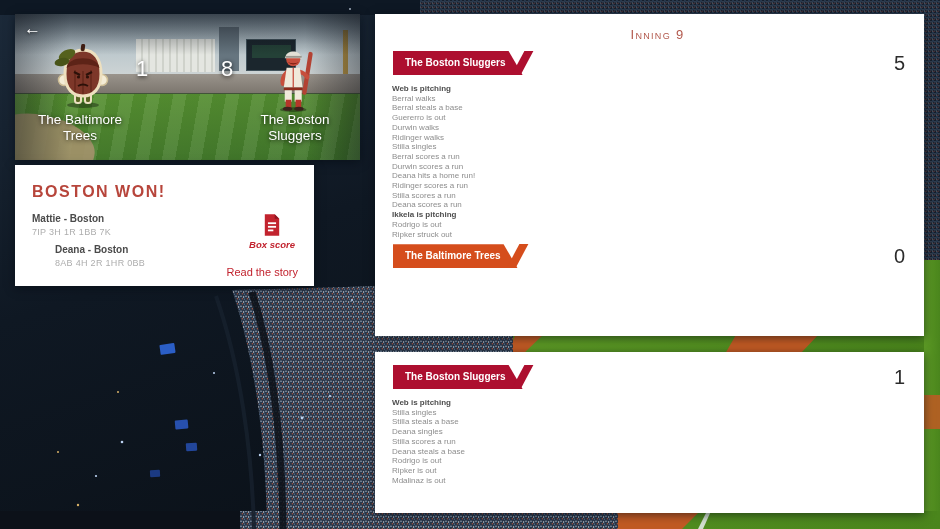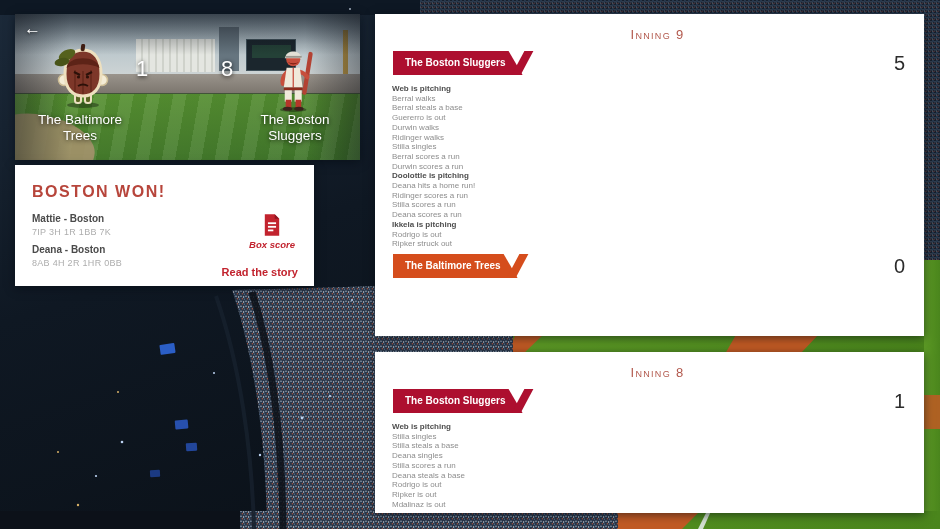--- a/index.html
+++ b/index.html
@@ -38,27 +38,27 @@
   #away-score{left:121px;top:42px;}
   #home-score{left:206px;top:42px;}
   .mascot{position:absolute;z-index:3;}
   #mascot-away{left:36px;top:28px;width:64px;height:68px;}
   #mascot-home{left:258px;top:32px;width:48px;height:66px;}
 
   
   #result{left:15px;top:165px;width:299px;height:121px;}
   .result-title{position:absolute;left:17px;top:18px;font-size:16px;font-weight:bold;letter-spacing:1.5px;color:#b7453b;}
   .pitcher{position:absolute;left:17px;}
-  #pitcher-0{top:48px;} #pitcher-1{top:79px;}
+  #pitcher-0{top:48px;} #pitcher-1{top:79px;margin-left:23px;}
   .p-name{font-size:10px;font-weight:bold;color:#4a4a4a;}
   .p-stats{font-size:9px;color:#adadad;margin-top:2.5px;letter-spacing:.3px;}
   .box-btn{position:absolute;right:19px;top:49px;text-align:center;cursor:pointer;font-style:italic;}
   .box-btn svg{display:block;margin:0 auto 3px auto;}
   .box-btn .lbl{color:#c2232e;font-size:9.5px;font-weight:bold;}
-  .read-story{position:absolute;right:16px;bottom:8px;color:#c2232e;font-size:11px;font-weight:bold;cursor:pointer;}
+  .read-story{position:absolute;right:16px;bottom:8px;color:#c2232e;font-size:11px;font-weight:normal;cursor:pointer;}
 
   
   .inning-panel{padding:13px 0 0 16px;box-sizing:border-box;}
   #inning-9{left:375px;top:14px;width:549px;height:322px;}
   #inning-8{left:375px;top:352px;width:549px;height:161px;}
   .inning-title{font-size:13px;line-height:15px;color:#b2584c;font-variant:small-caps;letter-spacing:1.3px;margin-bottom:9px;text-align:center;}
   .section{position:relative;}
   .section + .section{margin-top:5px;}
   .banner-wrap{display:inline-flex;margin-left:2px;}
   .team-banner{position:relative;height:24px;line-height:24px;padding:0 17px 0 12px;color:#fff;
@@ -244,36 +244,34 @@
       </div><div class="section-score">5</div><div class="plays">
         <div class="play bold">Web is pitching</div>
         <div class="play">Berral walks</div>
         <div class="play">Berral steals a base</div>
         <div class="play">Guererro is out</div>
         <div class="play">Durwin walks</div>
         <div class="play">Ridinger walks</div>
         <div class="play">Stilla singles</div>
         <div class="play">Berral scores a run</div>
         <div class="play">Durwin scores a run</div>
-        <div class="play bold">Doolottle is pitching</div>
         <div class="play">Deana hits a home run!</div>
         <div class="play">Ridinger scores a run</div>
         <div class="play">Stilla scores a run</div>
         <div class="play">Deana scores a run</div>
         <div class="play bold">Ikkela is pitching</div>
         <div class="play">Rodrigo is out</div>
         <div class="play">Ripker struck out</div>
       </div></div>
     <div class="section"><div class="banner-wrap">
         <div class="team-banner" style="background: rgb(213, 77, 28);">The Baltimore Trees</div>
         <div class="banner-stripe" style="background: rgb(213, 77, 28);"></div>
       </div><div class="section-score">0</div></div>
   </div>
 <div id="inning-8" class="card inning-panel">
-    <div class="inning-title">Inning 8</div>
     <div class="section"><div class="banner-wrap">
         <div class="team-banner" style="background: rgb(173, 15, 47);">The Boston Sluggers</div>
         <div class="banner-stripe" style="background: rgb(173, 15, 47);"></div>
       </div><div class="section-score">1</div><div class="plays">
         <div class="play bold">Web is pitching</div>
         <div class="play">Stilla singles</div>
         <div class="play">Stilla steals a base</div>
         <div class="play">Deana singles</div>
         <div class="play">Stilla scores a run</div>
         <div class="play">Deana steals a base</div>

